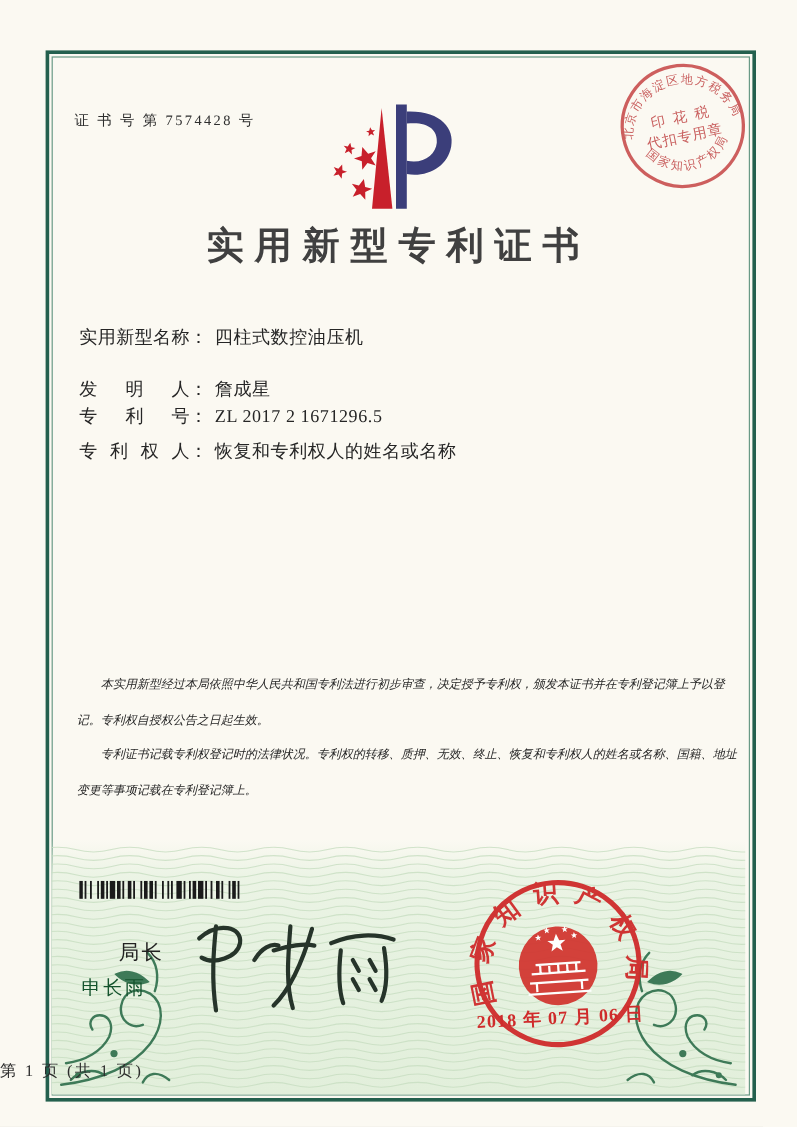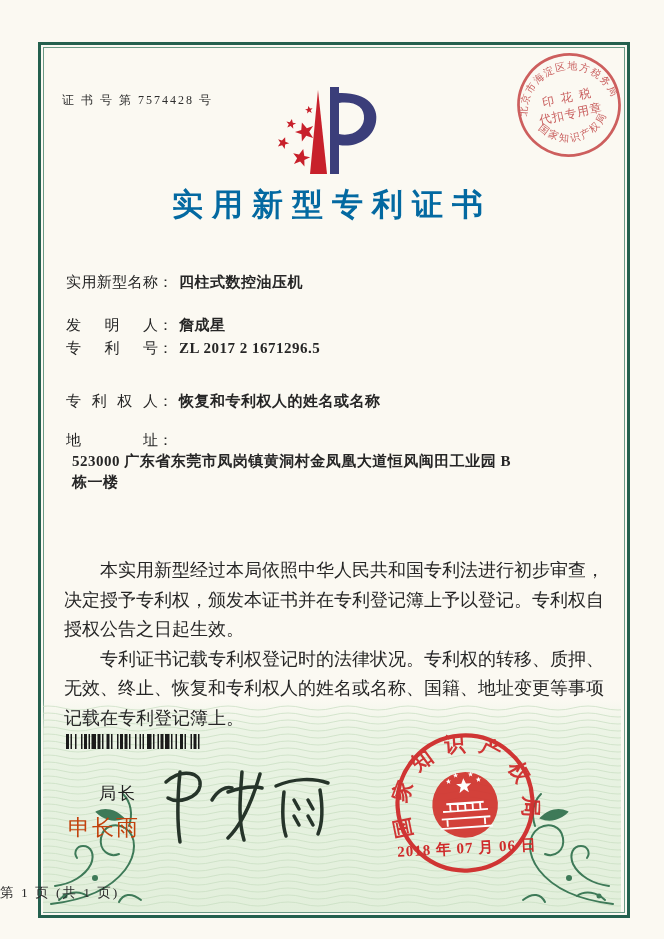--- a/index.html
+++ b/index.html
@@ -13,50 +13,50 @@
   
   .cert-no{position:absolute;left:62px;top:92px;font-size:12px;letter-spacing:2px;color:#2e2e2e;}
 
   
   .logo{position:absolute;left:270px;top:84px;}
 
   
   .tax-stamp{position:absolute;left:514px;top:50px;transform:rotate(-12deg);opacity:.88;}
 
   
-  .title{position:absolute;left:0;right:0;top:184px;text-align:center;font-size:31px;font-weight:700;letter-spacing:9px;color:#0369a1;}
+  .title{position:absolute;left:0;right:0;top:184px;text-align:center;font-size:31px;font-weight:700;letter-spacing:9px;color:#404040;}
 
   
   .fields{position:absolute;left:66px;top:272px;width:552px;font-size:15px;color:#262626;}
   .frow{position:relative;line-height:21px;}
   .flabel{display:inline-block;width:92px;text-align:justify;text-align-last:justify;vertical-align:top;}
   .fcolon{display:inline-block;vertical-align:top;}
-  .fvalue{display:inline-block;vertical-align:top;padding-left:6px;letter-spacing:.5px;font-weight:bold;}
-  .mb1{margin-bottom:22px}.mb2{margin-bottom:2px}.mb3{margin-bottom:32px}.mb4{margin-bottom:22px}.mb5{margin-bottom:18px}.mb6{margin-bottom:4px}
+  .fvalue{display:inline-block;vertical-align:top;padding-left:6px;letter-spacing:.5px;}
+  .mb1{margin-bottom:22px}.mb2{margin-bottom:2px}.mb3{margin-bottom:8px}.mb4{margin-bottom:22px}.mb5{margin-bottom:18px}.mb6{margin-bottom:4px}
   .addr .fvalue{width:452px;line-height:21px;}
   .grant-right{position:absolute;left:302px;top:0;white-space:nowrap;}
 
   
-  .paras{position:absolute;left:64px;top:556px;width:552px;font-size:18px;line-height:29.5px;color:#262626;}
+  .paras{position:absolute;left:64px;top:556px;width:552px;font-size:10px;line-height:29.5px;font-style:italic;color:#262626;}
   .paras p{margin:0;text-indent:2em;}
 
   
   .green-sec{position:absolute;left:43px;top:700px;width:578px;height:212px;
     background:linear-gradient(180deg,rgba(233,243,227,0) 0%,rgba(233,243,227,.85) 14%,#e7f2e1 40%,#e2efdb 100%);}
   .waves{position:absolute;left:0;top:0;}
   .orn{position:absolute;bottom:2px;}
   .orn-l{left:2px;}
   .orn-r{right:2px;transform:scaleX(-1);}
 
   
   .barcode{position:absolute;left:66px;top:734px;}
 
   
   .director-title{position:absolute;left:68px;top:782px;font-size:17px;color:#222;letter-spacing:2px;margin-left:31px;}
-  .director-name{position:absolute;left:68px;top:813px;font-size:22px;color:#c2410c;letter-spacing:2px;text-align:center;}
+  .director-name{position:absolute;left:68px;top:813px;font-size:16px;color:#14532d;letter-spacing:2px;text-align:center;}
   .signature{position:absolute;left:142px;top:758px;}
 
   
   .office-stamp{position:absolute;left:390px;top:728px;transform:rotate(-4deg);opacity:.95;}
   .seal-date{position:absolute;left:396px;top:839px;width:142px;text-align:center;font-size:15px;font-weight:700;color:#cf2b2b;letter-spacing:1px;transform:rotate(-3deg);}
 
   
   .footer{position:absolute;left:0;right:0;top:884px;font-size:13.5px;letter-spacing:2px;color:#2c2c2c;}
 
   .seal-text{fill:#c24a4a;}
@@ -160,23 +160,20 @@
     </div>
     <div class="frow mb2">
       <span class="flabel">发明人</span><span class="fcolon">：</span><span class="fvalue">詹成星</span>
     </div>
     <div class="frow mb3">
       <span class="flabel">专利号</span><span class="fcolon">：</span><span class="fvalue">ZL 2017 2 1671296.5</span>
     </div>
     <div class="frow mb5">
       <span class="flabel">专利权人</span><span class="fcolon">：</span><span class="fvalue">恢复和专利权人的姓名或名称</span>
     </div>
-    <div class="frow addr mb6">
-      <span class="flabel">地址</span><span class="fcolon">：</span><span class="fvalue">523000 广东省东莞市凤岗镇黄洞村金凤凰大道恒风闽田工业园 B 栋一楼</span>
-    </div>
   </div>
 
   <div class="paras">
     <p>本实用新型经过本局依照中华人民共和国专利法进行初步审查，决定授予专利权，颁发本证书并在专利登记簿上予以登记。专利权自授权公告之日起生效。</p>
     <p>专利证书记载专利权登记时的法律状况。专利权的转移、质押、无效、终止、恢复和专利权人的姓名或名称、国籍、地址变更等事项记载在专利登记簿上。</p>
   </div>
 
   <svg class="barcode" width="182" height="16" id="barcode">
       <rect x="0" y="0" width="3" height="15" fill="#1a1a1a"></rect>
       <rect x="4.5" y="0" width="1.5" height="15" fill="#1a1a1a"></rect>

